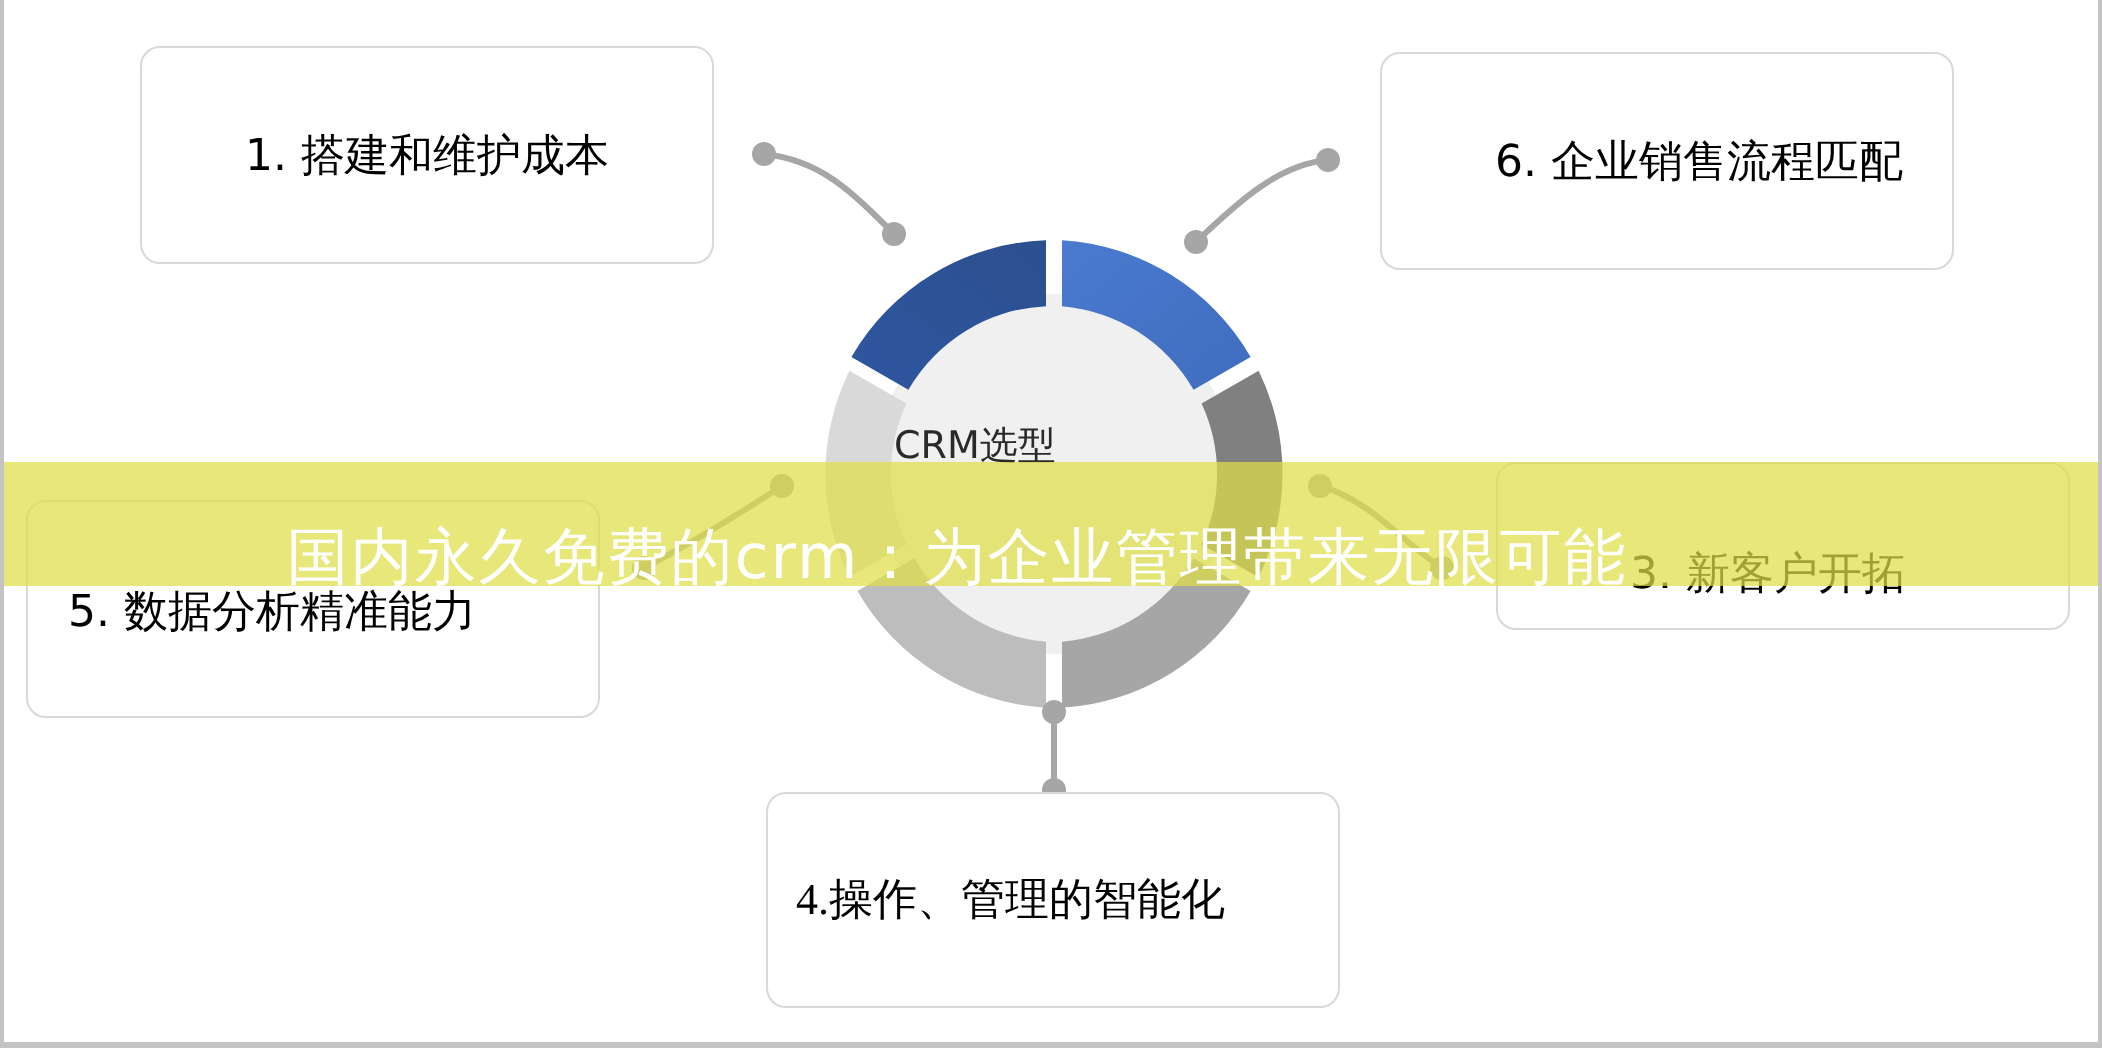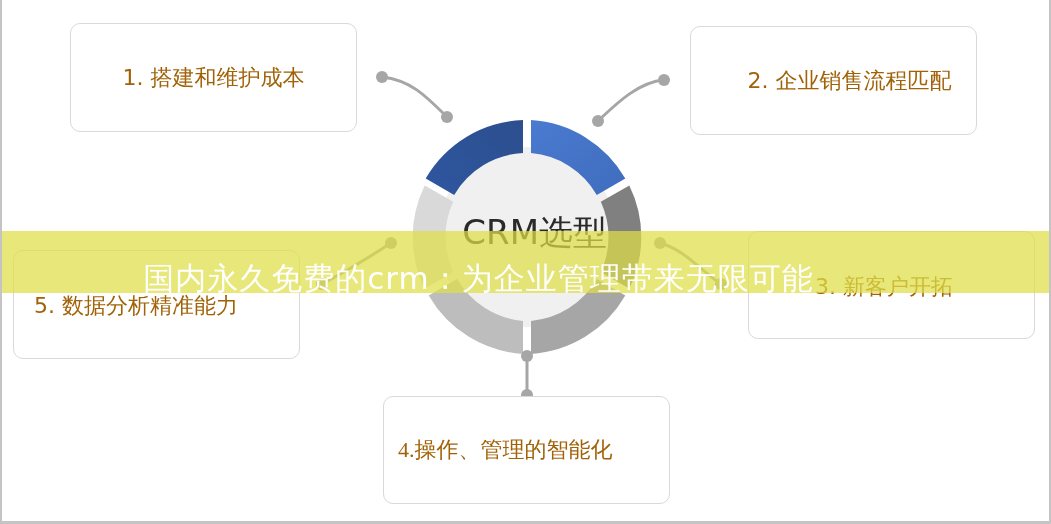--- a/index.html
+++ b/index.html
@@ -5,33 +5,33 @@
     * { box-sizing: border-box; margin: 0; padding: 0; }
     html, body { width: 1051px; height: 524px; overflow: hidden; background: #ffffff; }
     body { position: relative; font-family: "DejaVu Sans", "Liberation Sans", sans-serif; }
     .frame {
       position: absolute; left: 0; top: 0; width: 1051px; height: 524px;
       border-left: 2px solid #c4c4c4; border-right: 2px solid #c4c4c4; border-bottom: 3px solid #c4c4c4;
       pointer-events: none; z-index: 10;
     }
     .card {
       position: absolute; background: #ffffff; border: 1px solid #d9d9d9; border-radius: 10px;
-      display: flex; align-items: center; font-size: 22px; color: #a16207; white-space: nowrap;
+      display: flex; align-items: center; font-size: 22px; color: #000000; white-space: nowrap;
     }
     #card1 { left: 70px;  top: 23px;  width: 287px; height: 109px; justify-content: center; }
     #card2 { left: 690px; top: 26px;  width: 287px; height: 109px; justify-content: center; padding-left: 32px; }
-    #card3 { left: 748px; top: 231px; width: 287px; height: 108px; justify-content: flex-start; padding-left: 66px; align-items: flex-start; padding-top: 40px; }
+    #card3 { left: 748px; top: 231px; width: 287px; height: 84px; justify-content: flex-start; padding-left: 66px; align-items: flex-start; padding-top: 40px; }
     #card4 { left: 383px; top: 396px; width: 287px; height: 108px; justify-content: flex-start; padding-left: 14px; font-family: Liberation Serif, serif; }
     #card5 { left: 13px;  top: 230px; width: 287px; height: 109px; justify-content: flex-start; padding-left: 20px; align-items: flex-start; padding-top: 40px; margin-top: 20px; }
 
     svg.diagram { position: absolute; left: 0; top: 0; width: 1051px; height: 524px; }
 
     .center-label {
-      position: absolute; left: 447px; top: 210px; width: 160px; text-align: right;
-      font-size: 34px; color: #2a2a2a; z-index: 3;
+      position: absolute; left: 447px; top: 210px; width: 160px; text-align: left;
+      font-size: 19px; color: #2a2a2a; z-index: 3;
     }
 
     .banner {
       position: absolute; left: 0; top: 231px; width: 1051px; height: 62px;
       background: rgba(222, 222, 70, 0.72); z-index: 5;
     }
     .banner-title {
       position: absolute; left: 0; top: 240px; width: 957px; text-align: center;
       font-size: 31px; font-weight: normal; color: #ffffff; z-index: 6; letter-spacing: 1px;
       font-family: "DejaVu Sans", sans-serif;
@@ -39,21 +39,21 @@
     }
     .over { z-index: 2; }
   </style>
 </head>
 <body>
 
 <div class="card over" id="card1">
   <span>1. 搭建和维护成本</span>
 </div>
 <div class="card over" id="card2">
-  <span>2. 企业销售流程匹配</span>
+  <span>6. 企业销售流程匹配</span>
 </div>
 <div class="card over" id="card3">
   <span>3. 新客户开拓</span>
 </div>
 <div class="card over" id="card4">
   <span>4.操作、管理的智能化</span>
 </div>
 <div class="card over" id="card5">
   <span>5. 数据分析精准能力</span>
 </div>

